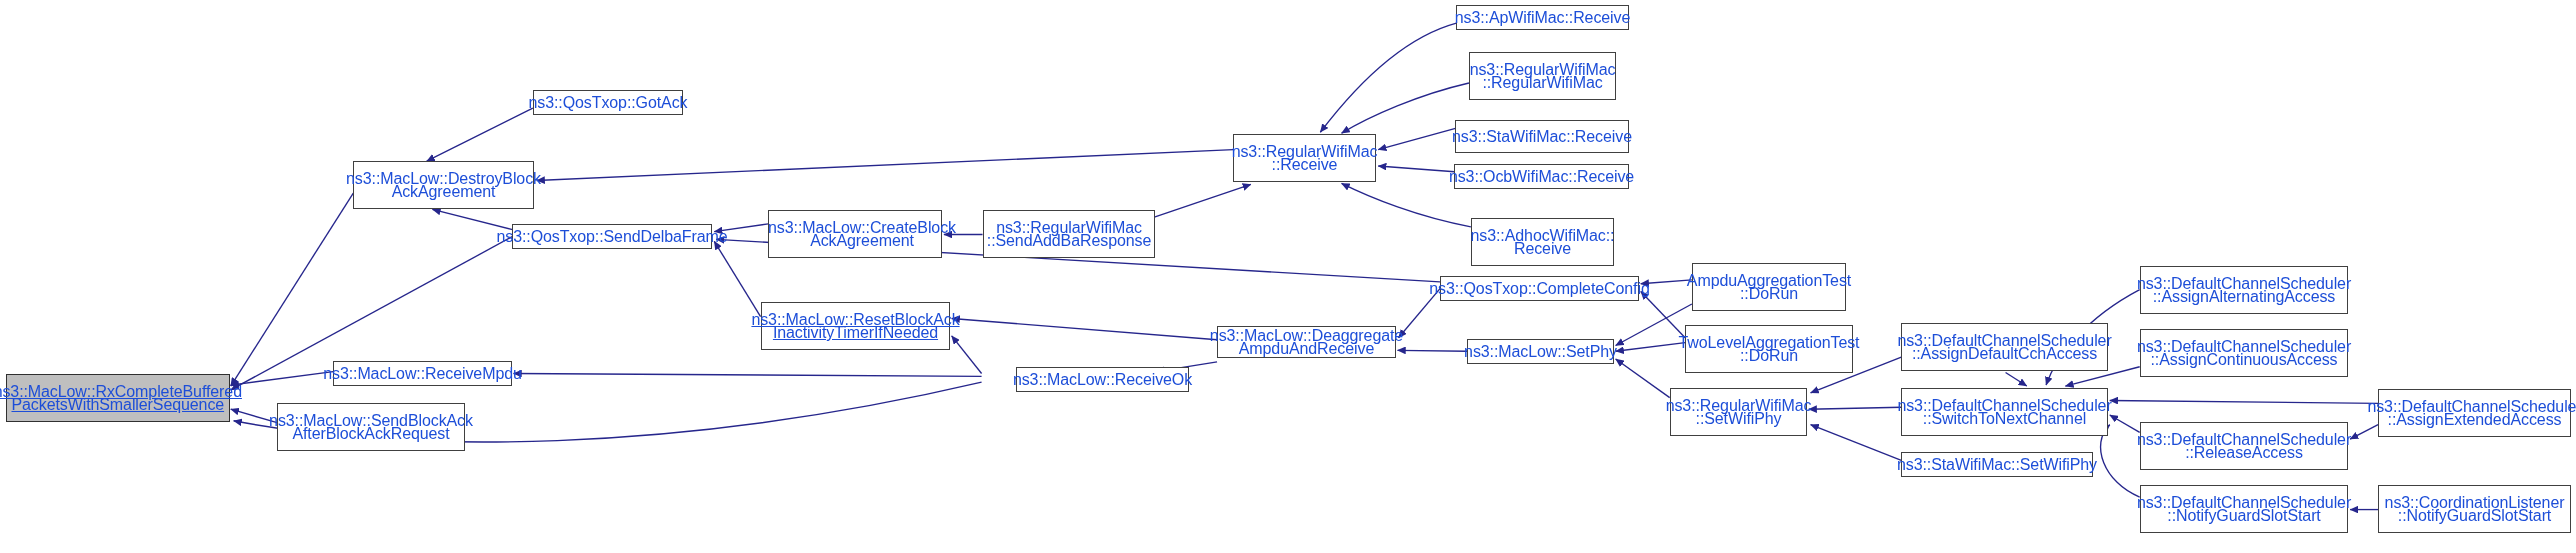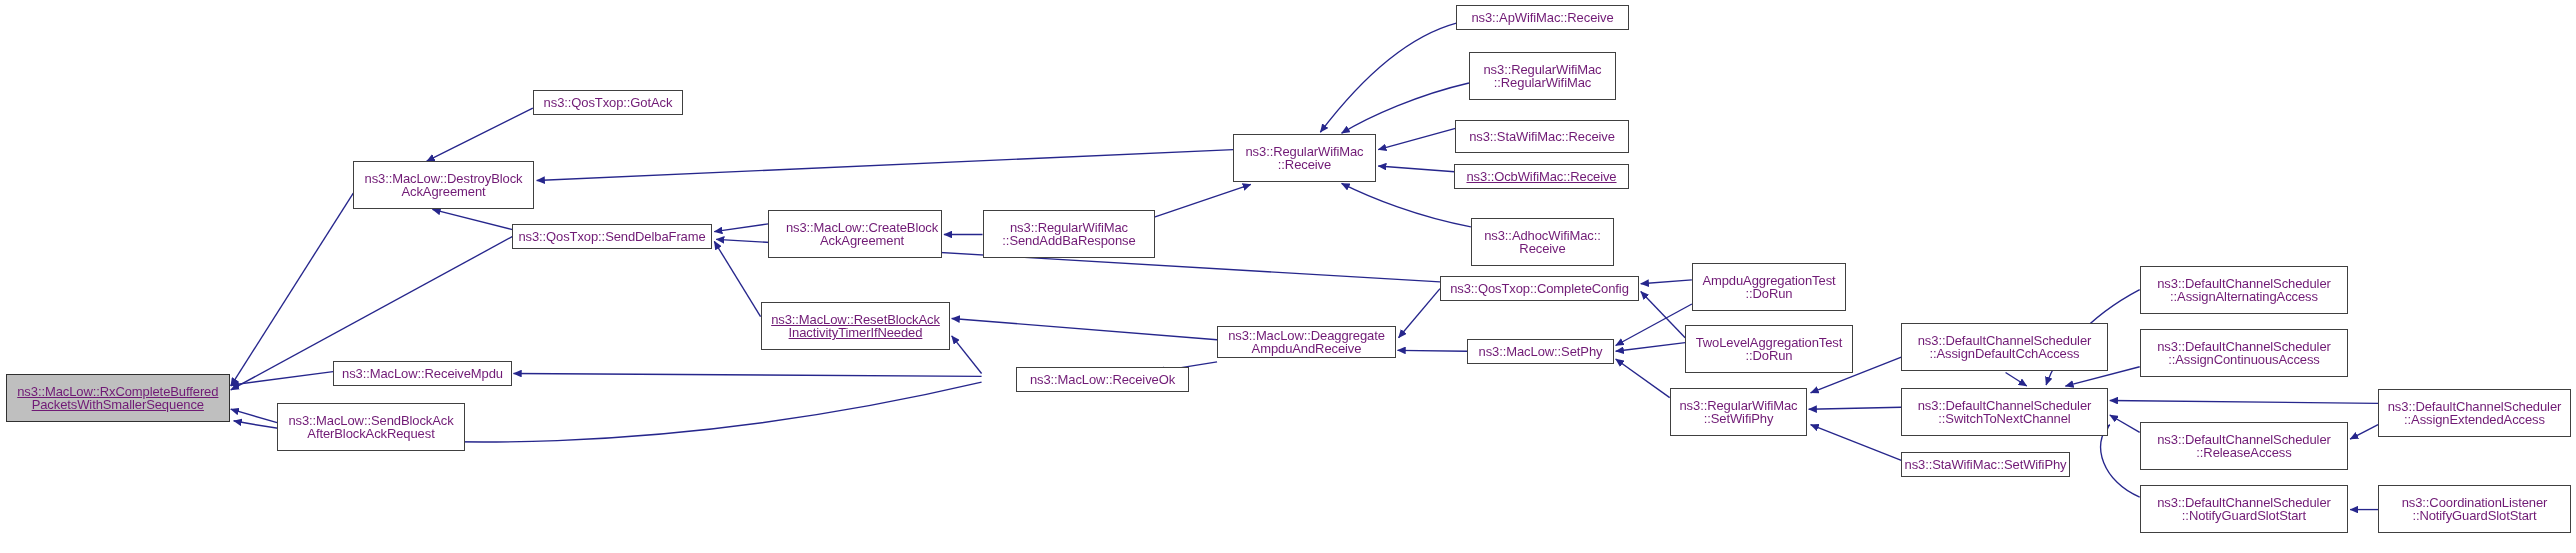--- a/index.html
+++ b/index.html
@@ -26,22 +26,22 @@
   }
   .node {
     position: absolute;
     box-sizing: border-box;
     background: #ffffff;
     border: 1px solid #404040;
     display: flex;
     align-items: center;
     justify-content: center;
     text-align: center;
-    color: #701a75;
-    font-size: 13px;
+    color: #1d4ed8;
+    font-size: 16px;
     line-height: 13.5px;
     letter-spacing: -0.1px;
     white-space: pre-line;
     z-index: 3;
     cursor: pointer;
   }
   .node.highlight {
     background: #bfbfbf;
     border: 1px solid #303030;
   }
@@ -121,36 +121,36 @@
 InactivityTimerIfNeeded</span></div>
       <div class="node" style="left: 1016px; top: 367px; width: 173px; height: 25px;"><span class="label">ns3::MacLow::ReceiveOk</span></div>
       <div class="node" style="left: 1217px; top: 326px; width: 179px; height: 32px;"><span class="label">ns3::MacLow::Deaggregate
 AmpduAndReceive</span></div>
       <div class="node" style="left: 1233px; top: 134px; width: 143px; height: 48px;"><span class="label">ns3::RegularWifiMac
 ::Receive</span></div>
       <div class="node" style="left: 1456px; top: 4.8px; width: 173px; height: 25px;"><span class="label">ns3::ApWifiMac::Receive</span></div>
       <div class="node" style="left: 1469px; top: 52px; width: 147px; height: 48px;"><span class="label">ns3::RegularWifiMac
 ::RegularWifiMac</span></div>
       <div class="node" style="left: 1455px; top: 120px; width: 174px; height: 33px;"><span class="label">ns3::StaWifiMac::Receive</span></div>
-      <div class="node" style="left: 1454px; top: 164px; width: 175px; height: 25px; text-decoration: underline;"><span class="label">ns3::OcbWifiMac::Receive</span></div>
+      <div class="node" style="left: 1454px; top: 164px; width: 175px; height: 25px;"><span class="label">ns3::OcbWifiMac::Receive</span></div>
       <div class="node" style="left: 1471px; top: 218px; width: 143px; height: 48px;"><span class="label">ns3::AdhocWifiMac::
 Receive</span></div>
       <div class="node" style="left: 1440px; top: 276px; width: 199px; height: 25px;"><span class="label">ns3::QosTxop::CompleteConfig</span></div>
       <div class="node" style="left: 1467px; top: 339px; width: 147px; height: 25px;"><span class="label">ns3::MacLow::SetPhy</span></div>
       <div class="node" style="left: 1692px; top: 263px; width: 154px; height: 48px;"><span class="label">AmpduAggregationTest
 ::DoRun</span></div>
       <div class="node" style="left: 1685px; top: 325px; width: 168px; height: 48px;"><span class="label">TwoLevelAggregationTest
 ::DoRun</span></div>
       <div class="node" style="left: 1670px; top: 388px; width: 137px; height: 48px;"><span class="label">ns3::RegularWifiMac
 ::SetWifiPhy</span></div>
       <div class="node" style="left: 1901px; top: 323px; width: 207px; height: 48px;"><span class="label">ns3::DefaultChannelScheduler
 ::AssignDefaultCchAccess</span></div>
       <div class="node" style="left: 1901px; top: 388px; width: 207px; height: 48px;"><span class="label">ns3::DefaultChannelScheduler
 ::SwitchToNextChannel</span></div>
-      <div class="node" style="left: 1901px; top: 452px; width: 169px; height: 25px;"><span class="label">ns3::StaWifiMac::SetWifiPhy</span></div>
+      <div class="node" style="left: 1901px; top: 452px; width: 192px; height: 25px;"><span class="label">ns3::StaWifiMac::SetWifiPhy</span></div>
       <div class="node" style="left: 2140px; top: 266px; width: 208px; height: 48px;"><span class="label">ns3::DefaultChannelScheduler
 ::AssignAlternatingAccess</span></div>
       <div class="node" style="left: 2140px; top: 329px; width: 208px; height: 48px;"><span class="label">ns3::DefaultChannelScheduler
 ::AssignContinuousAccess</span></div>
       <div class="node" style="left: 2140px; top: 422px; width: 208px; height: 48px;"><span class="label">ns3::DefaultChannelScheduler
 ::ReleaseAccess</span></div>
       <div class="node" style="left: 2140px; top: 485px; width: 208px; height: 48px;"><span class="label">ns3::DefaultChannelScheduler
 ::NotifyGuardSlotStart</span></div>
       <div class="node" style="left: 2378px; top: 389px; width: 193px; height: 48px;"><span class="label">ns3::DefaultChannelScheduler
 ::AssignExtendedAccess</span></div>

